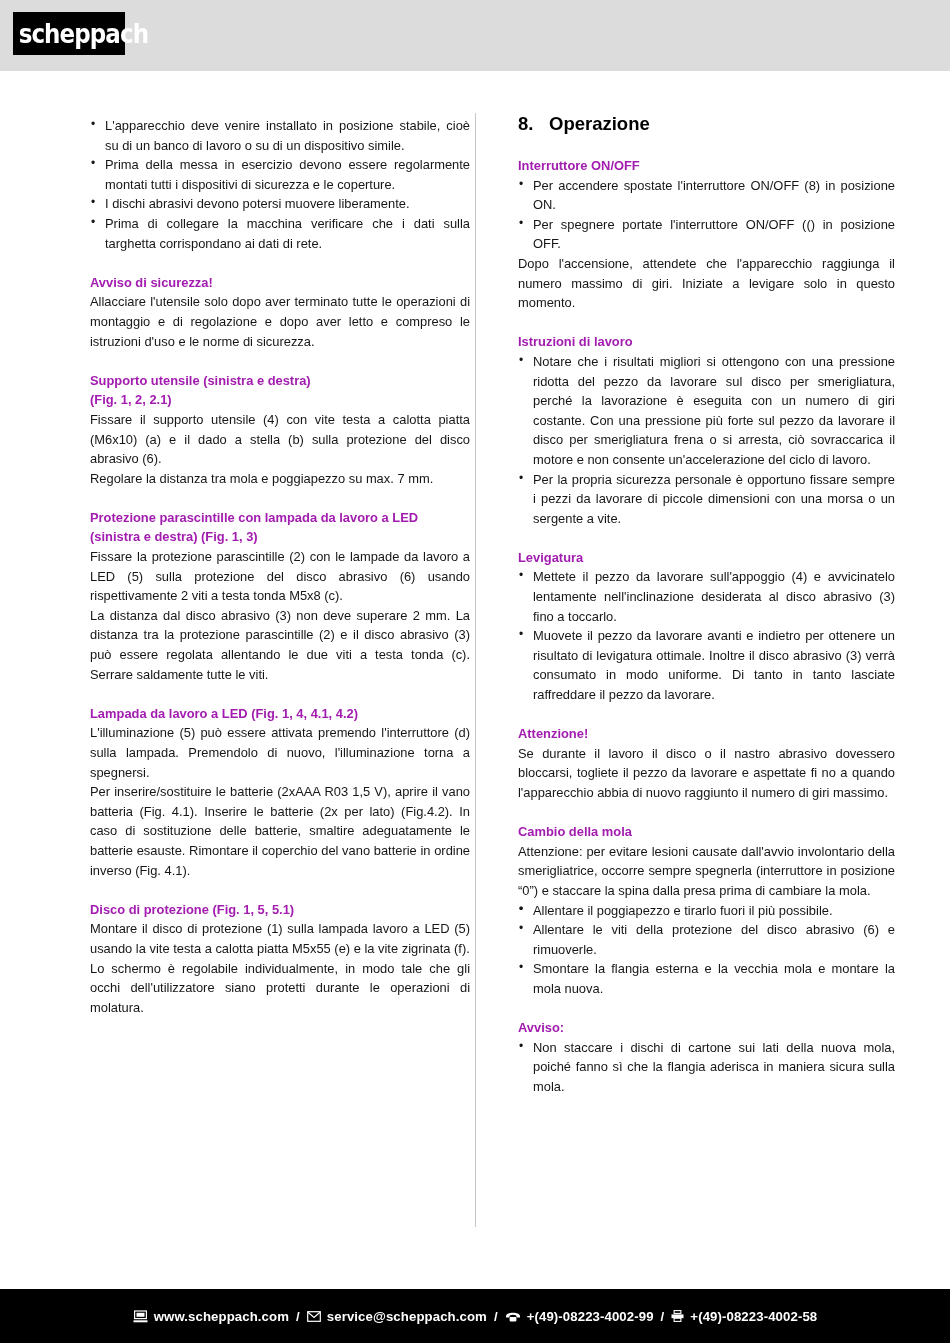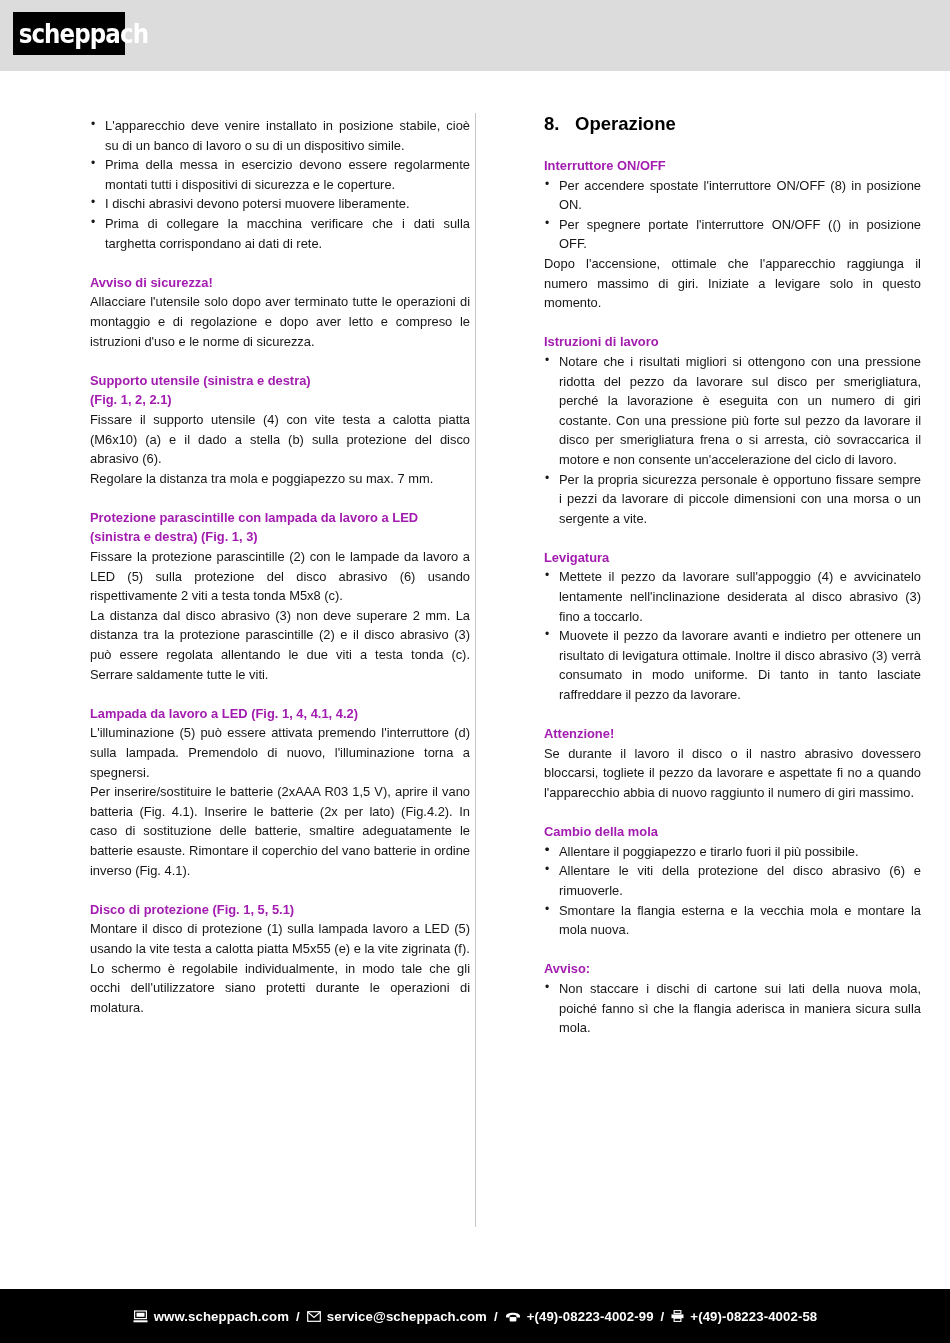--- a/index.html
+++ b/index.html
@@ -18,21 +18,21 @@
     background:#000; display:flex; align-items:center; 
   }
   .logo-text {
     color:#fff; font-weight:bold; font-size:25px; letter-spacing:-1px;
     font-family:"DejaVu Sans", sans-serif;
     transform:scale(0.92,1.08);
   }
   
   .col { position:absolute; font-size:12.9px; line-height:19.6px; text-align:justify; hyphens:auto; }
   .col-left  { left:90px;  top:116px; width:380px; }
-  .col-right { left:544px; top:113px; width:377px; }
+  .col-right { left:518px; top:113px; width:377px; }
   .divider { position:absolute; left:475px; top:113px; width:1px; height:1114px; background:#c6c6c6; }
 
   .h1 { font-size:18.5px; line-height:22px; font-weight:bold; color:#000; text-align:left; margin:0 0 21px 0; }
   .h1-num { display:inline-block; width:31px; }
   .heading { font-weight:bold; color:#a21caf; margin:19.6px 0 0 0; white-space:pre-line; text-align:left; }
   .col > .heading:first-child, .col > .bullets:first-child, .col > .para:first-child { margin-top:0; }
   .col-left > :first-child { margin-top:5px; }
   .para { margin:0; }
   .bullets { margin:0; }
   .bullet-item { position:relative; padding-left:15px; }
@@ -87,34 +87,35 @@
       <div class="para">Lo schermo è regolabile individualmente, in modo tale che gli occhi dell'utilizzatore siano protetti durante le operazioni di molatura.</div>
     </section>
   <div class="divider"></div>
   <section class="col col-right" id="col-right">
       <h2 class="h1"><span class="h1-num">8.</span><span>Operazione</span></h2>
       <div class="heading">Interruttore ON/OFF</div>
       <div class="bullets">
         <div class="bullet-item"><span class="bullet-marker">•</span><span class="bullet-text">Per accendere spostate l'interruttore ON/OFF (8) in posizione ON.</span></div>
         <div class="bullet-item"><span class="bullet-marker">•</span><span class="bullet-text">Per spegnere portate l'interruttore ON/OFF (() in posizione OFF.</span></div>
       </div>
-      <div class="para">Dopo l'accensione, ottimale che l'apparecchio raggiunga il numero massimo di giri. Iniziate a levigare solo in questo momento.</div>
+      <div class="para">Dopo l'accensione, attendete che l'apparecchio raggiunga il numero massimo di giri. Iniziate a levigare solo in questo momento.</div>
       <div class="heading">Istruzioni di lavoro</div>
       <div class="bullets">
         <div class="bullet-item"><span class="bullet-marker">•</span><span class="bullet-text">Notare che i risultati migliori si ottengono con una pressione ridotta del pezzo da lavorare sul disco per smerigliatura, perché la lavorazione è eseguita con un numero di giri costante. Con una pressione più forte sul pezzo da lavorare il disco per smerigliatura frena o si arresta, ciò sovraccarica il motore e non consente un'accelerazione del ciclo di lavoro.</span></div>
         <div class="bullet-item"><span class="bullet-marker">•</span><span class="bullet-text">Per la propria sicurezza personale è opportuno fissare sempre i pezzi da lavorare di piccole dimensioni con una morsa o un sergente a vite.</span></div>
       </div>
       <div class="heading">Levigatura</div>
       <div class="bullets">
         <div class="bullet-item"><span class="bullet-marker">•</span><span class="bullet-text">Mettete il pezzo da lavorare sull'appoggio (4) e avvicinatelo lentamente nell'inclinazione desiderata al disco abrasivo (3) fino a toccarlo.</span></div>
         <div class="bullet-item"><span class="bullet-marker">•</span><span class="bullet-text">Muovete il pezzo da lavorare avanti e indietro per ottenere un risultato di levigatura ottimale. Inoltre il disco abrasivo (3) verrà consumato in modo uniforme. Di tanto in tanto lasciate raffreddare il pezzo da lavorare.</span></div>
       </div>
       <div class="heading">Attenzione!</div>
       <div class="para">Se durante il lavoro il disco o il nastro abrasivo dovessero bloccarsi, togliete il pezzo da lavorare e aspettate fi no a quando l'apparecchio abbia di nuovo raggiunto il numero di giri massimo.</div>
       <div class="heading">Cambio della mola</div>
+      <div class="para">Attenzione: per evitare lesioni causate dall'avvio involontario della smerigliatrice, occorre sempre spegnerla (interruttore in posizione “0”) e staccare la spina dalla presa prima di cambiare la mola.</div>
       <div class="bullets">
         <div class="bullet-item"><span class="bullet-marker">•</span></div>
         <div class="bullet-item"><span class="bullet-marker">•</span><span class="bullet-text">Allentare il poggiapezzo e tirarlo fuori il più possibile.</span></div>
         <div class="bullet-item"><span class="bullet-marker">•</span><span class="bullet-text">Allentare le viti della protezione del disco abrasivo (6) e rimuoverle.</span></div>
         <div class="bullet-item"><span class="bullet-marker">•</span><span class="bullet-text">Smontare la flangia esterna e la vecchia mola e montare la mola nuova.</span></div>
       </div>
       <div class="heading">Avviso:</div>
       <div class="bullets">
         <div class="bullet-item"><span class="bullet-marker">•</span><span class="bullet-text">Non staccare i dischi di cartone sui lati della nuova mola, poiché fanno sì che la flangia aderisca in maniera sicura sulla mola.</span></div>
       </div>

